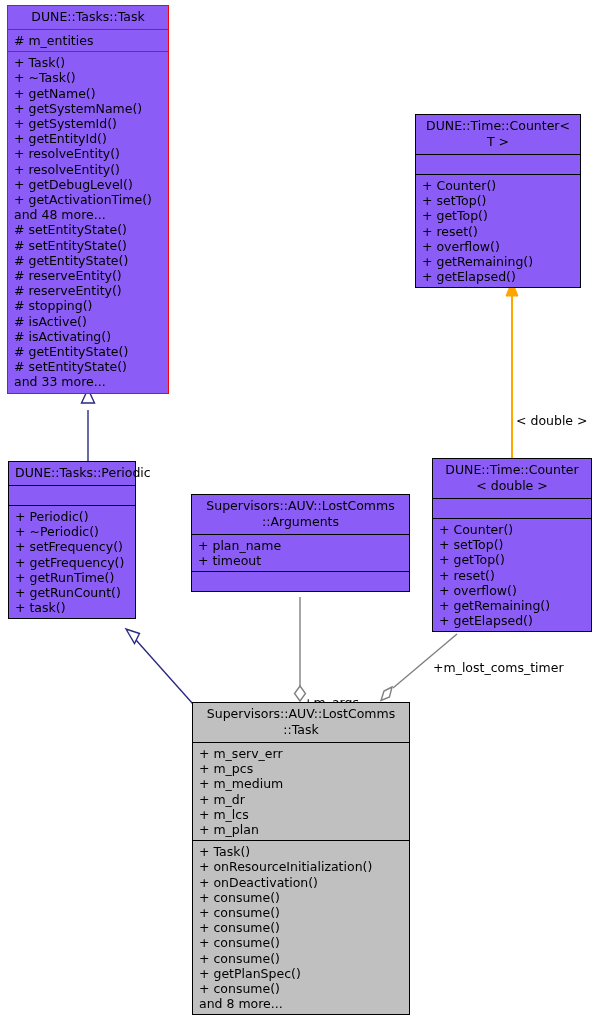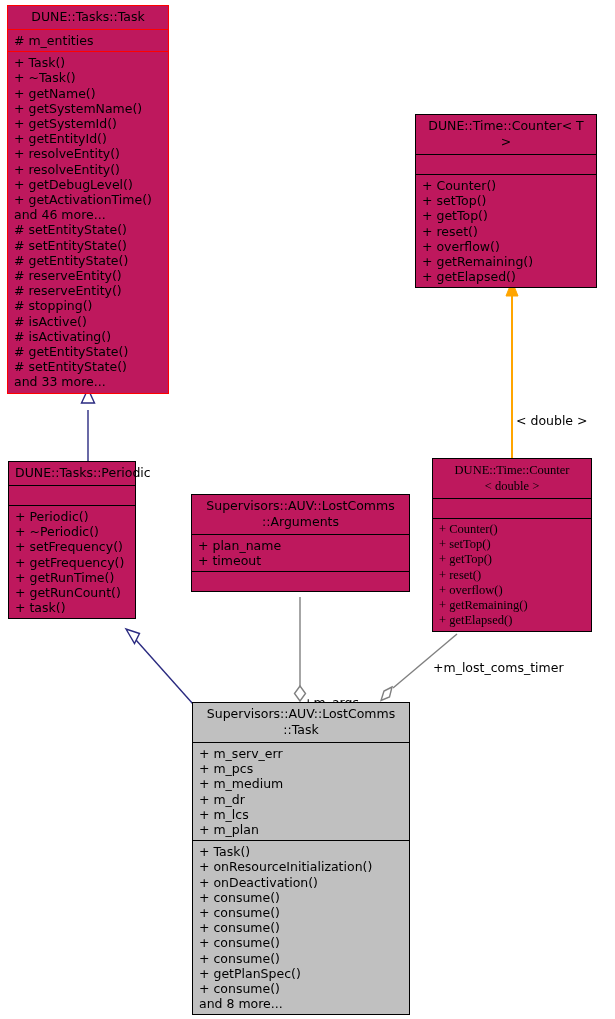--- a/index.html
+++ b/index.html
@@ -13,21 +13,21 @@
     height: 1019px;
     background: #ffffff;
     font-family: "DejaVu Sans", "Liberation Sans", sans-serif;
     overflow: hidden;
   }
 
   
   .uml-box {
     position: absolute;
     box-sizing: border-box;
-    background: #be185d;
+    background: #8b5cf6;
     border: 1px solid #000000;
   }
   .uml-box.red    { border-color: #ff0000; }
   .uml-box.gray   { background: #c0c0c0; border-color: #000000; }
 
   .uml-title {
     box-sizing: border-box;
     text-align: center;
     font-size: 12.5px;
     line-height: 16px;
@@ -109,36 +109,36 @@
       <div class="uml-row">+ Task()</div>
       <div class="uml-row">+ ~Task()</div>
       <div class="uml-row">+ getName()</div>
       <div class="uml-row">+ getSystemName()</div>
       <div class="uml-row">+ getSystemId()</div>
       <div class="uml-row">+ getEntityId()</div>
       <div class="uml-row">+ resolveEntity()</div>
       <div class="uml-row">+ resolveEntity()</div>
       <div class="uml-row">+ getDebugLevel()</div>
       <div class="uml-row">+ getActivationTime()</div>
-      <div class="uml-row">and 46 more...</div>
+      <div class="uml-row">and 48 more...</div>
       <div class="uml-row"># setEntityState()</div>
       <div class="uml-row"># setEntityState()</div>
       <div class="uml-row"># getEntityState()</div>
       <div class="uml-row"># reserveEntity()</div>
       <div class="uml-row"># reserveEntity()</div>
       <div class="uml-row"># stopping()</div>
       <div class="uml-row"># isActive()</div>
       <div class="uml-row"># isActivating()</div>
       <div class="uml-row"># getEntityState()</div>
       <div class="uml-row"># setEntityState()</div>
       <div class="uml-row">and 33 more...</div>
     </div>
   </div>
 
-  <div class="uml-box" style="left:415px; top:114px; width:182px;">
+  <div class="uml-box" style="left:415px; top:114px; width:166px;">
     <div class="uml-title">DUNE::Time::Counter&lt; T &gt;</div>
     <div class="uml-sep"></div>
     <div class="uml-compartment empty"></div>
     <div class="uml-sep"></div>
     <div class="uml-compartment">
       <div class="uml-row">+ Counter()</div>
       <div class="uml-row">+ setTop()</div>
       <div class="uml-row">+ getTop()</div>
       <div class="uml-row">+ reset()</div>
       <div class="uml-row">+ overflow()</div>
@@ -168,21 +168,21 @@
 ::Arguments</div>
     <div class="uml-sep"></div>
     <div class="uml-compartment">
       <div class="uml-row">+ plan_name</div>
       <div class="uml-row">+ timeout</div>
     </div>
     <div class="uml-sep"></div>
     <div class="uml-compartment empty"></div>
   </div>
 
-  <div class="uml-box" style="left:432px; top:458px; width:160px;font-family:Liberation Serif, serif;">
+  <div class="uml-box" style="left:432px; top:458px; width:160px;">
     <div class="uml-title">DUNE::Time::Counter
 &lt; double &gt;</div>
     <div class="uml-sep"></div>
     <div class="uml-compartment empty"></div>
     <div class="uml-sep"></div>
     <div class="uml-compartment">
       <div class="uml-row">+ Counter()</div>
       <div class="uml-row">+ setTop()</div>
       <div class="uml-row">+ getTop()</div>
       <div class="uml-row">+ reset()</div>

